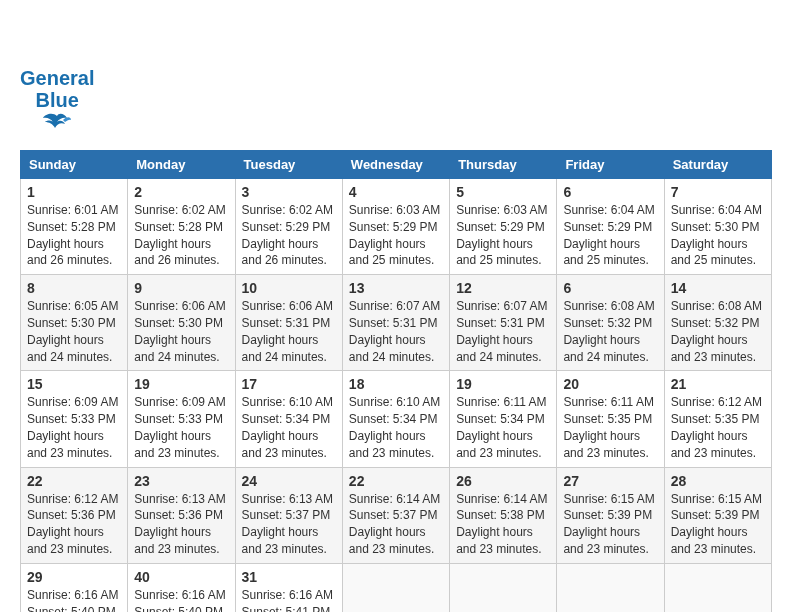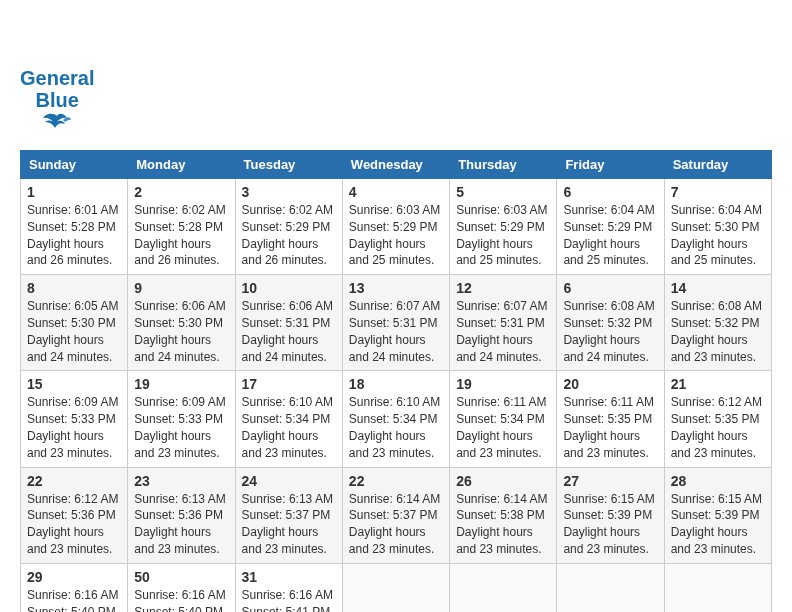--- a/index.html
+++ b/index.html
@@ -229,21 +229,21 @@
           <span class="day-number">28</span>
 <div class="day-info">Sunrise: 6:15 AM<br>Sunset: 5:39 PM<br>Daylight hours<br>and 23 minutes.</div>
         </td>
       </tr>
       <tr>
         <td>
           <span class="day-number">29</span>
 <div class="day-info">Sunrise: 6:16 AM<br>Sunset: 5:40 PM<br>Daylight hours<br>and 24 minutes.</div>
         </td>
         <td>
-          <span class="day-number">50</span>
+          <span class="day-number">40</span>
 <div class="day-info">Sunrise: 6:16 AM<br>Sunset: 5:40 PM<br>Daylight hours<br>and 24 minutes.</div>
         </td>
         <td>
           <span class="day-number">31</span>
 <div class="day-info">Sunrise: 6:16 AM<br>Sunset: 5:41 PM<br>Daylight hours<br>and 24 minutes.</div>
         </td>
         <td class="empty"></td>
         <td class="empty"></td>
         <td class="empty"></td>
         <td class="empty"></td>

